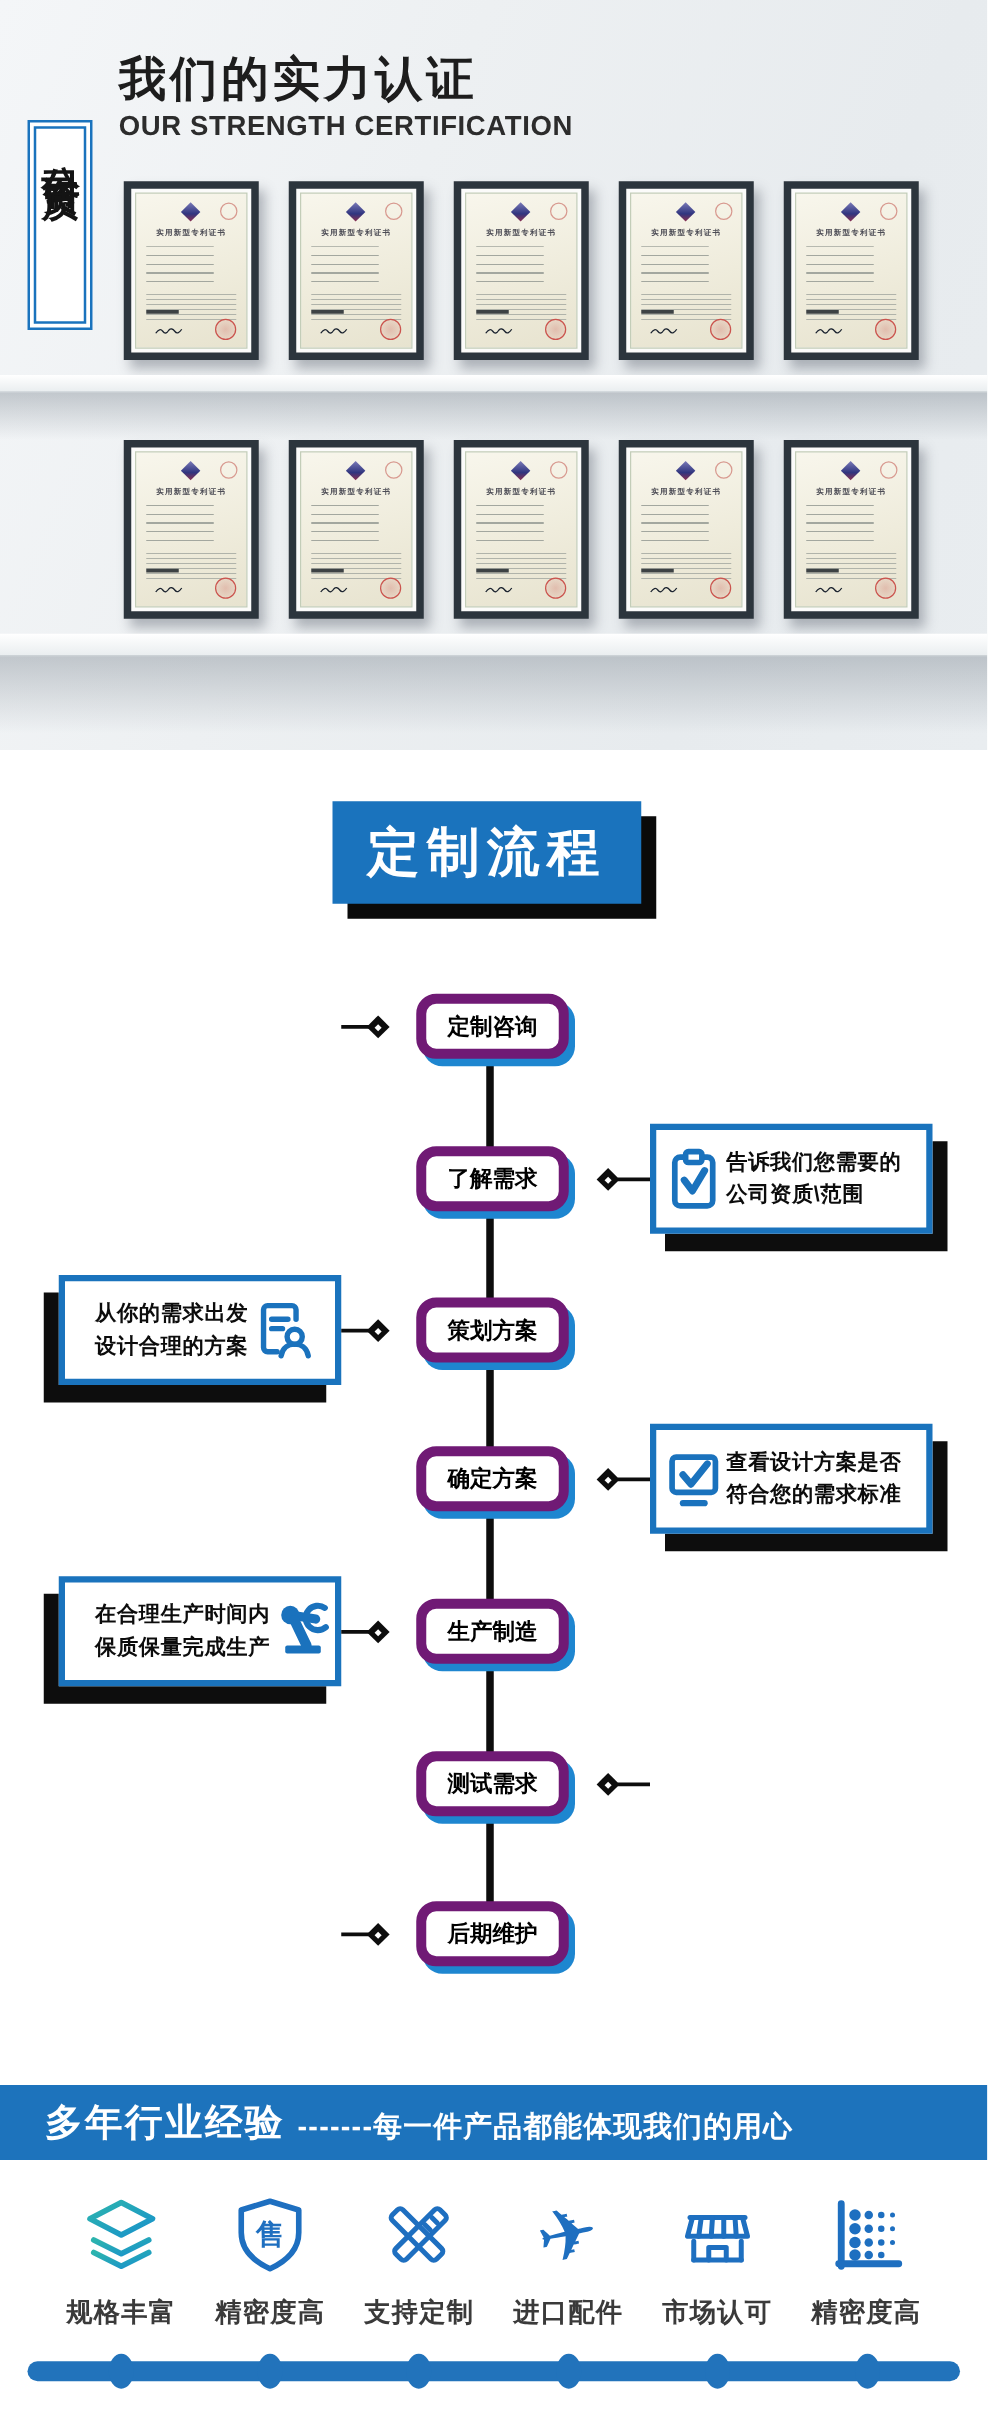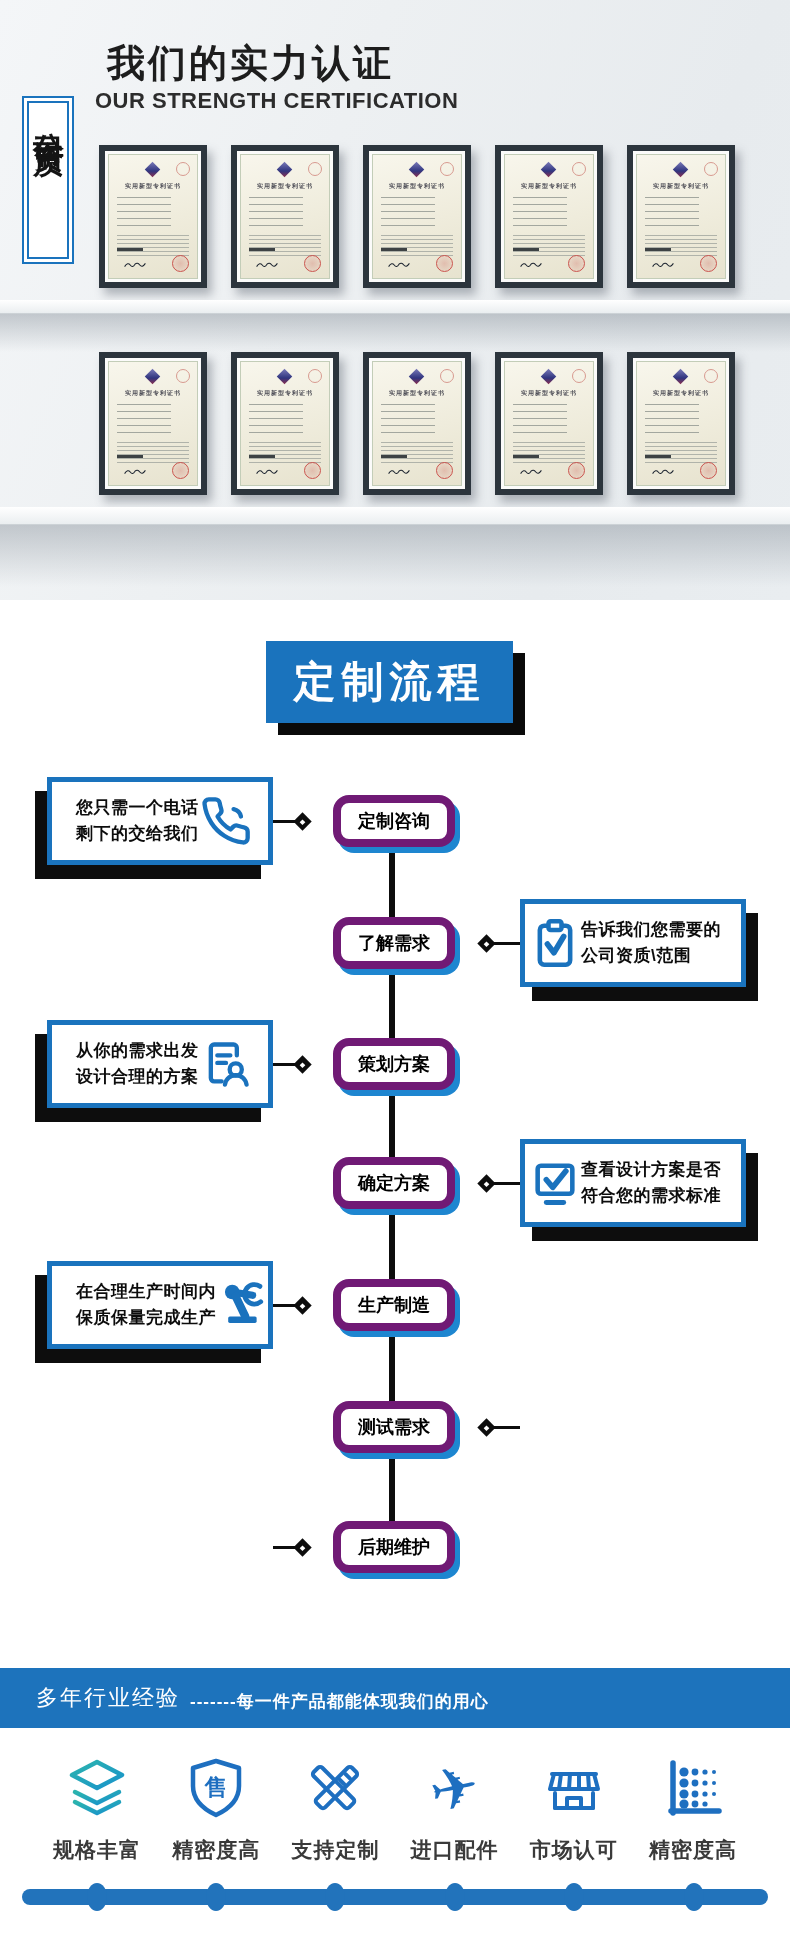--- a/index.html
+++ b/index.html
@@ -4,21 +4,21 @@
 <style>
   html,body{margin:0;padding:0;background:#fff;}
   *{box-sizing:border-box;}
   #page{position:relative;width:790px;height:1943px;overflow:hidden;background:#fff;
         font-family:"Liberation Sans","DejaVu Sans",sans-serif;}
 
   
   .hero{position:absolute;left:0;top:0;width:790px;height:600px;
         background:linear-gradient(112deg,#f4f6f8 0%,#edf0f2 38%,#e7ebee 75%,#e9edf0 100%);}
   .hero-title{position:absolute;left:95px;top:38px;font-size:38px;font-weight:800;
-        color:#1d1d1d;letter-spacing:3px;white-space:nowrap;margin-left:12px;}
+        color:#1d1d1d;letter-spacing:3px;white-space:nowrap;}
   .hero-sub{position:absolute;left:95px;top:88px;font-size:22px;font-weight:600;
         color:#2c2c2c;letter-spacing:0.5px;white-space:nowrap;}
   .side-badge{position:absolute;left:22px;top:96px;width:52px;height:168px;background:#fff;
         border:2px solid #1a73bd;padding-top:10px;display:flex;justify-content:center;}
   .side-badge::after{content:"";position:absolute;inset:3px;border:2px solid #1a73bd;}
   .side-badge span{writing-mode:vertical-rl;text-orientation:upright;font-size:31px;
         font-weight:800;color:#141414;letter-spacing:4px;z-index:1;}
 
   .ledge{position:absolute;left:0;width:790px;background:linear-gradient(#ffffff,#eaeef0);
         border-bottom:1px solid #ccd2d6;}
@@ -68,22 +68,22 @@
   .sbox-text{font-size:17px;font-weight:700;line-height:1.55;color:#0c0c0c;
         letter-spacing:0.5px;white-space:nowrap;}
   .sbox-icon{width:52px;height:52px;flex:0 0 52px;}
   .conn{position:absolute;height:3px;background:#0d0d0d;}
   .diamond{position:absolute;width:13px;height:13px;background:#0d0d0d;transform:rotate(45deg);}
   .diamond::after{content:"";position:absolute;inset:4.5px;background:#fff;}
 
   
   .exp-bar{position:absolute;left:0;top:1668px;width:790px;height:60px;background:#1d73bc;
         display:flex;align-items:center;padding-left:36px;}
-  .exp-heading{font-size:22px;font-weight:400;color:#fff;letter-spacing:2px;white-space:nowrap;}
-  .exp-tagline{font-size:17px;font-weight:700;color:#fff;letter-spacing:1px;margin-left:10px;
+  .exp-heading{font-size:30px;font-weight:700;color:#fff;letter-spacing:2px;white-space:nowrap;}
+  .exp-tagline{font-size:23px;font-weight:700;color:#fff;letter-spacing:1px;margin-left:10px;
         margin-top:6px;white-space:nowrap;}
   .features{position:absolute;left:40px;top:1752px;width:710px;display:flex;
         justify-content:space-between;}
   .feature{width:114px;text-align:center;}
   .f-icon{height:74px;display:flex;align-items:center;justify-content:center;}
   .f-label{margin-top:10px;font-size:21px;font-weight:700;color:#3a3a3a;letter-spacing:1px;
         white-space:nowrap;}
   .plane-glyph{font-size:58px;color:#1e6fc0;display:inline-block;transform:rotate(-12deg);
         line-height:1;}
   .tl-bar{position:absolute;left:22px;top:1889px;width:746px;height:16px;border-radius:8px;
@@ -256,35 +256,20 @@
   <div class="trunk"></div>
 
   <div class="node" style="top:795px">定制咨询</div>
   <div class="node" style="top:917px">了解需求</div>
   <div class="node" style="top:1157px">确定方案</div>
   <div class="node" style="top:1038px">策划方案</div>
   <div class="node" style="top:1279px">生产制造</div>
   <div class="node" style="top:1401px">测试需求</div>
   <div class="node" style="top:1521px">后期维护</div>
 
-  <div class="sbox" style="left:47px;top:777px">
-    <div class="sbox-shadow l"></div>
-    <div class="sbox-face">
-      <div class="sbox-text">
-        <div>您只需一个电话</div>
-        <div>剩下的交给我们</div>
-      </div>
-      <div class="sbox-icon">
-        <svg width="52" height="52" viewBox="0 0 24 24" fill="none" stroke="#1a72bd" stroke-width="2" stroke-linecap="round" stroke-linejoin="round">
-          <path d="M22 16.9v3a2 2 0 0 1-2.2 2 19.8 19.8 0 0 1-8.6-3.1 19.5 19.5 0 0 1-6-6A19.8 19.8 0 0 1 2.1 4.2 2 2 0 0 1 4.1 2h3a2 2 0 0 1 2 1.7c.1 1 .4 1.9.7 2.8a2 2 0 0 1-.5 2.1L8.1 9.9a16 16 0 0 0 6 6l1.3-1.3a2 2 0 0 1 2.1-.4c.9.3 1.9.6 2.8.7a2 2 0 0 1 1.7 2z"></path>
-          <path d="M15.5 6.5a4.5 4.5 0 0 1 3.4 3.4"></path>
-        </svg>
-      </div>
-    </div>
-  </div>
   <div class="conn" style="left:273px;top:820px;width:26px"></div>
   <div class="diamond" style="left:296px;top:815px"></div>
 
   <div class="sbox" style="left:520px;top:899px">
     <div class="sbox-shadow r"></div>
     <div class="sbox-face r">
       <div class="sbox-text">
         <div>告诉我们您需要的</div>
         <div>公司资质\范围</div>
       </div>

